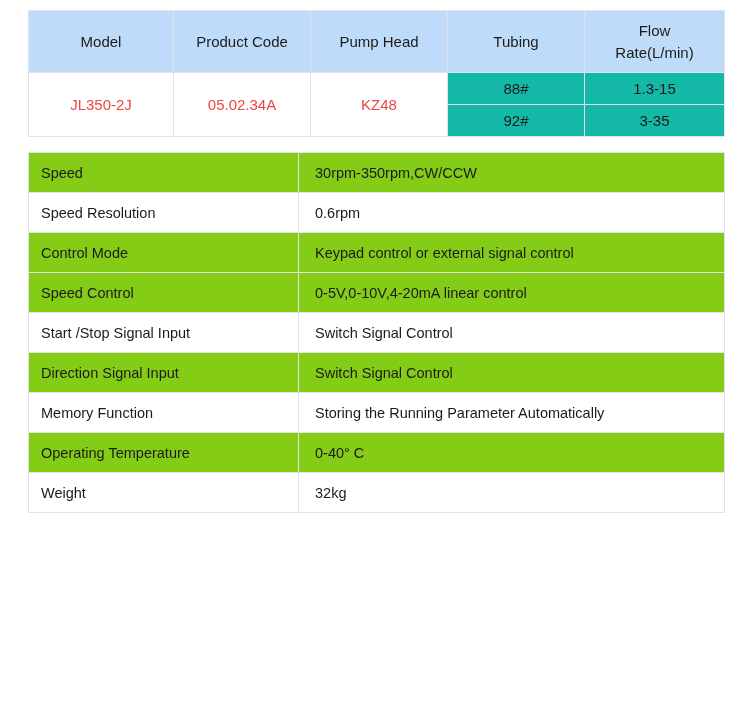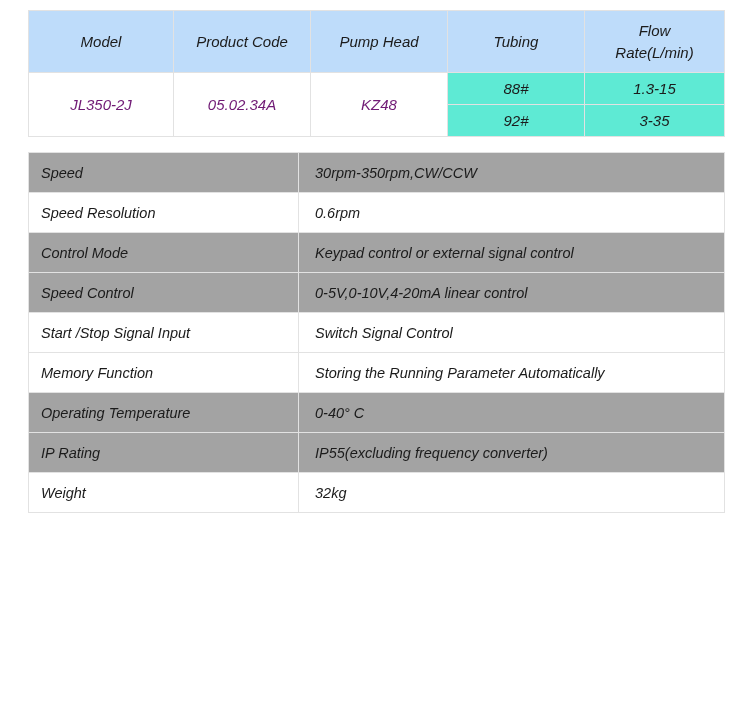--- a/index.html
+++ b/index.html
@@ -13,21 +13,20 @@
     font-family: "Liberation Sans", sans-serif;
     color: #1a1a1a;
     overflow: hidden;
   }
   .page {
     position: relative;
     width: 729px;
     height: 706px;
     box-sizing: border-box;
     padding: 10px 26px 0 28px;
-    font-style: italic;
   }
 
   
   table {
     border-collapse: collapse;
     table-layout: fixed;
     width: 696px;
     font-size: 14.5px;
   }
   td, th {
@@ -48,44 +47,44 @@
     font-size: 15px;
     color: #1b1b1b;
     line-height: 1.45;
     padding: 0 4px;
   }
   .model-table .body-cell {
     background: #ffffff;
     text-align: center;
     height: 63px;
     font-size: 15px;
-    color: #701a75;
+    color: #ef4444;
     padding: 0 4px;
   }
   .model-table .sub-cell {
-    background: #5eead4;
+    background: #14b8a6;
     text-align: center;
     height: 31px;
     font-size: 15px;
     color: #1b1b1b;
     padding: 0 4px;
   }
 
   
   .spec-table td {
     height: 39px;
     padding: 0 0 0 12px;
     font-size: 14.5px;
     color: #1b1b1b;
     white-space: nowrap;
     overflow: hidden;
     text-overflow: ellipsis;
   }
   .spec-table tr.blue td {
-    background: #a3a3a3;
+    background: #84cc16;
   }
   .spec-table tr.white td {
     background: #ffffff;
     margin-top: 44px;
   }
   .spec-table td.label-cell {
     width: 270px;
   }
   .spec-table td.value-cell {
     width: 424px;
@@ -151,31 +150,31 @@
         <td class="value-cell">Keypad control or external signal control</td>
       </tr>
       <tr class="blue">
         <td class="label-cell">Speed Control</td>
         <td class="value-cell">0-5V,0-10V,4-20mA linear control</td>
       </tr>
       <tr class="white">
         <td class="label-cell">Start /Stop Signal Input</td>
         <td class="value-cell">Switch Signal Control</td>
       </tr>
+      <tr class="blue">
+        <td class="label-cell">Direction Signal Input</td>
+        <td class="value-cell">Switch Signal Control</td>
+      </tr>
       <tr class="white">
         <td class="label-cell">Memory Function</td>
         <td class="value-cell">Storing the Running Parameter Automatically</td>
       </tr>
       <tr class="blue">
         <td class="label-cell">Operating Temperature</td>
         <td class="value-cell">0-40° C</td>
-      </tr>
-      <tr class="blue">
-        <td class="label-cell">IP Rating</td>
-        <td class="value-cell">IP55(excluding frequency converter)</td>
       </tr>
       <tr class="white">
         <td class="label-cell">Weight</td>
         <td class="value-cell">32kg</td>
       </tr>
     </tbody>
   </table>
 
 </div>
 

